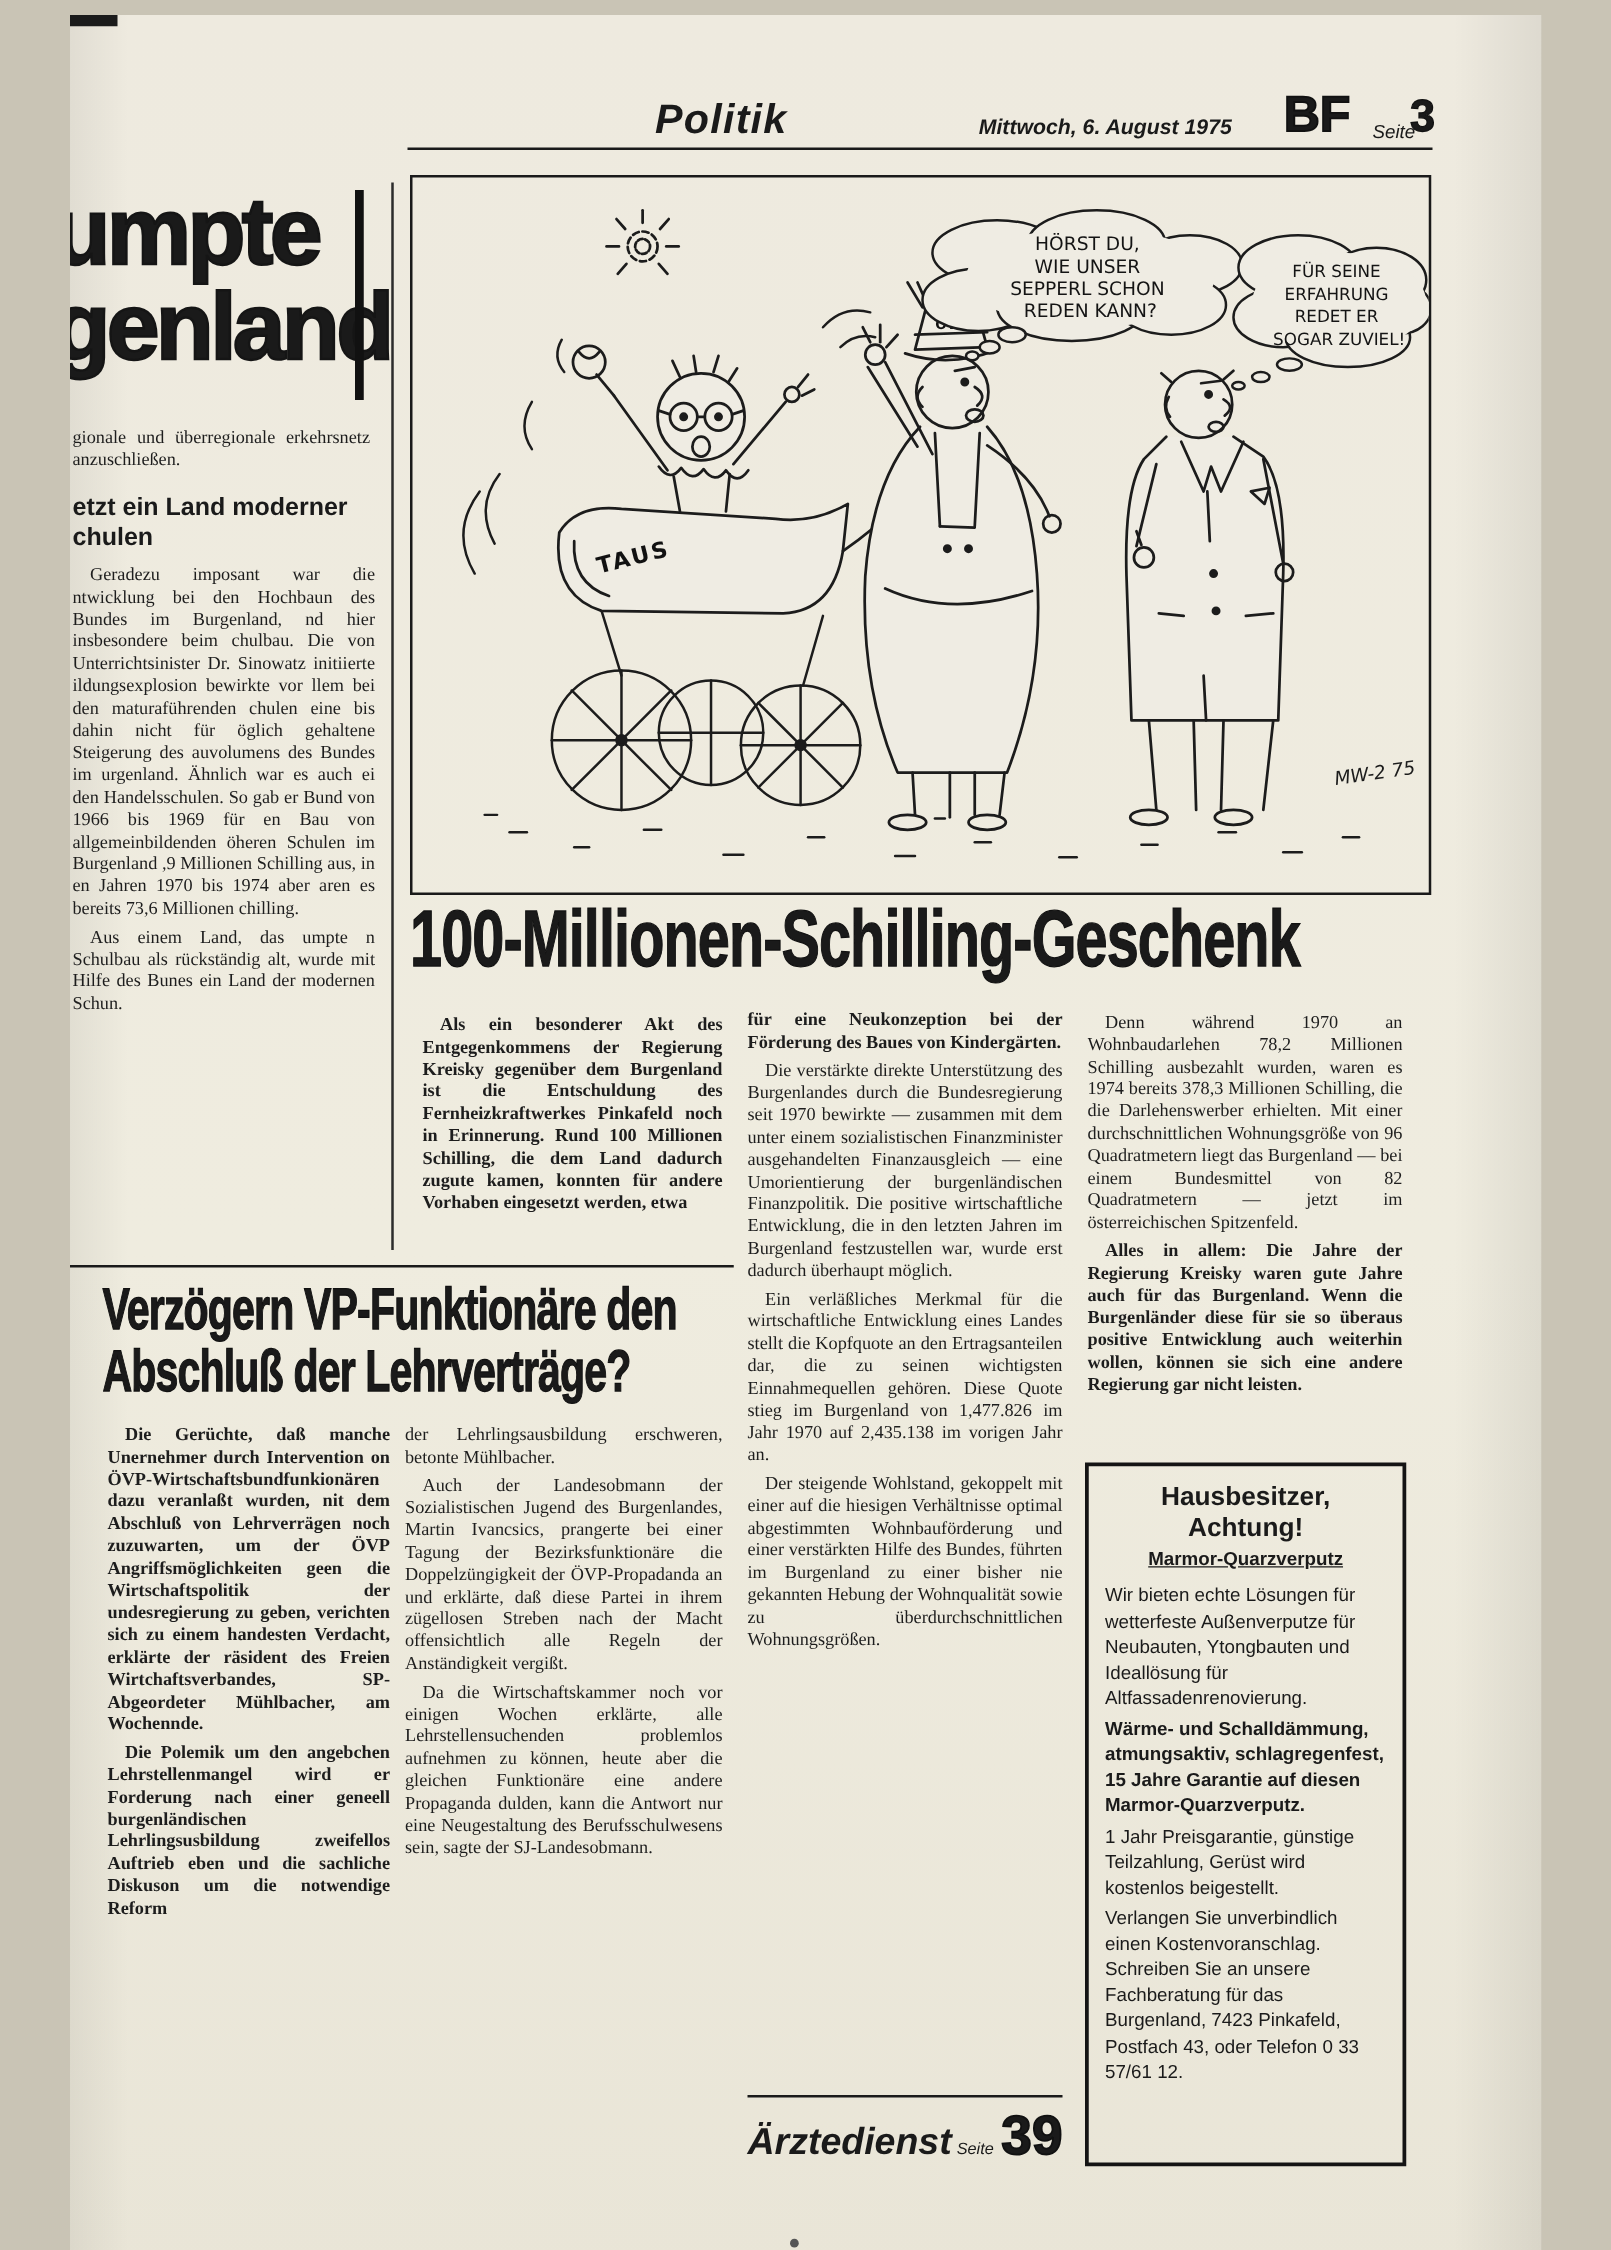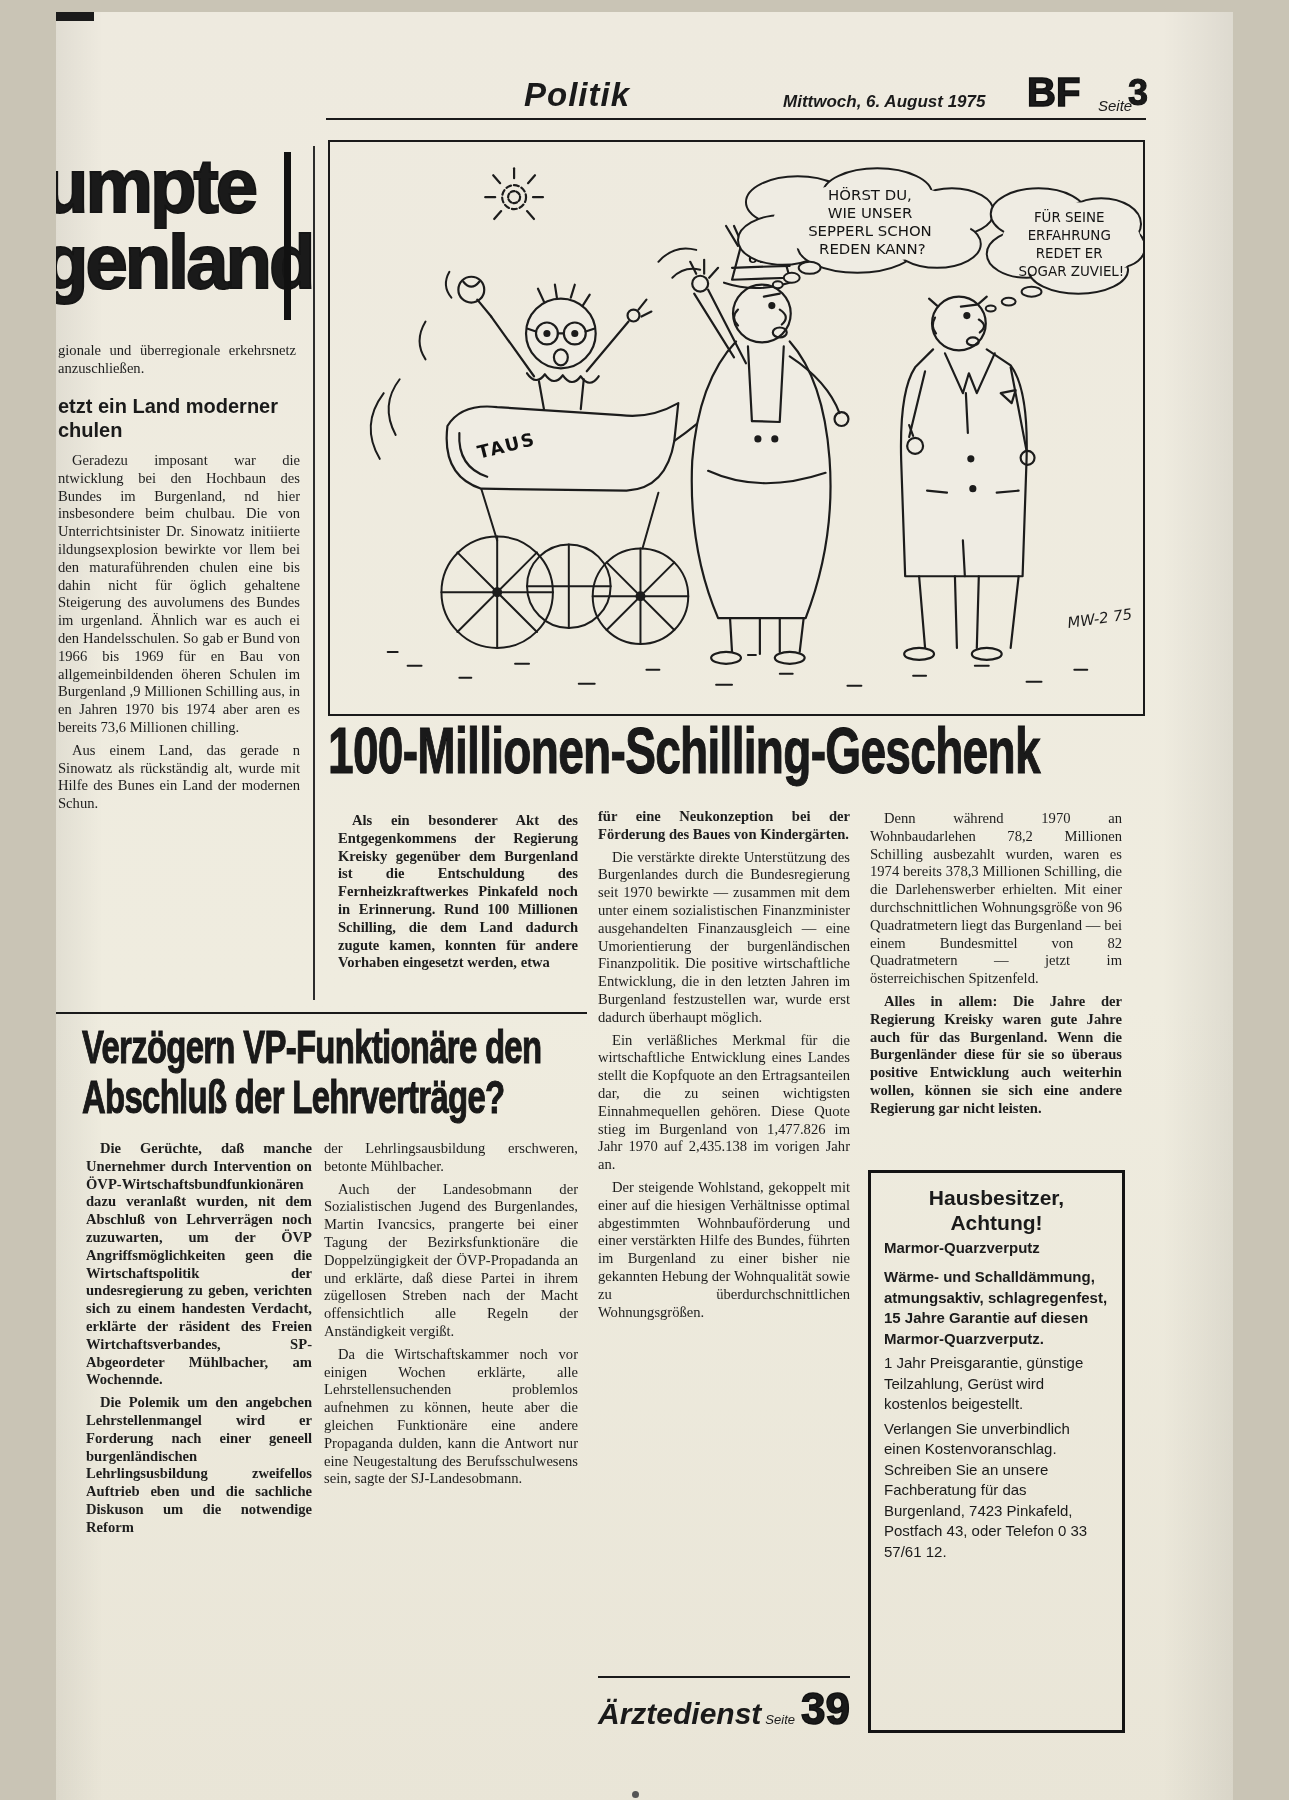--- a/index.html
+++ b/index.html
@@ -52,21 +52,21 @@
   
   .sa-rule { left:0; top:1000px; width:531px; height:2px; background:#1a1a1a; }
   .sa-headline { left:26px; top:1010px; white-space:nowrap; }
   .sa-headline .line { display:block; transform:scaleX(0.70); transform-origin:0 0; font:700 47px/50px "Liberation Sans", sans-serif; letter-spacing:-1px; -webkit-text-stroke:1px #111; }
   .sa-col1 { left:30px; top:1128px; width:226px; }
   .sa-col2 { left:268px; top:1128px; width:254px; }
 
   
   .ad-box { left:812px; top:1158px; width:257px; height:563px; border:3px solid #141414; padding:12px 13px; font-family:"Liberation Sans", sans-serif; }
   .ad-title { text-align:center; font:700 21px/25px "Liberation Sans", sans-serif; margin-bottom:4px; }
-  .ad-sub { font:700 15px/18px "Liberation Sans", sans-serif; margin-bottom:10px; }
+  .ad-sub { text-align:center; font:700 15px/18px "Liberation Sans", sans-serif; margin-bottom:10px;text-decoration:underline; }
   .ad-para { font-size:15px; line-height:20.5px; margin-bottom:4px; }
   .ad-para.b { font-weight:700; }
 
   
   .footer-rule { left:542px; top:1664px; width:252px; height:2px; background:#1a1a1a; }
   .footer { left:542px; top:1672px; width:252px; display:flex; align-items:baseline; }
   .footer .t { font:italic 700 30px "Liberation Sans", sans-serif; }
   .footer .s { font:italic 13px "Liberation Sans", sans-serif; margin-left:4px; }
   .footer .n { font:700 44px "Liberation Sans", sans-serif; margin-left:auto; -webkit-text-stroke:1.5px #111; }
 </style>
@@ -88,21 +88,21 @@
     <div>umpte</div>
     <div>genland</div>
   </div>
   <div class="abs lc-bar"></div>
   <div class="abs v-rule"></div>
   <p class="abs lc-intro para ni">gionale und überregionale erkehrsnetz anzuschließen.</p>
   <div class="abs lc-subhead">etzt ein Land moderner chulen</div>
   <div class="abs lc-paras">
 
   <p class="para">Geradezu imposant war die ntwicklung bei den Hochbaun des Bundes im Burgenland, nd hier insbesondere beim chulbau. Die von Unterrichtsinister Dr. Sinowatz initiierte ildungsexplosion bewirkte vor llem bei den maturaführenden chulen eine bis dahin nicht für öglich gehaltene Steigerung des auvolumens des Bundes im urgenland. Ähnlich war es auch ei den Handelsschulen. So gab er Bund von 1966 bis 1969 für en Bau von allgemeinbildenden öheren Schulen im Burgenland ,9 Millionen Schilling aus, in en Jahren 1970 bis 1974 aber aren es bereits 73,6 Millionen chilling.</p>
-      <p class="para">Aus einem Land, das gerade n Sinowatz als rückständig alt, wurde mit Hilfe des Bunes ein Land der modernen Schun.</p>
+      <p class="para">Aus einem Land, das umpte n Schulbau als rückständig alt, wurde mit Hilfe des Bunes ein Land der modernen Schun.</p>
     </div>
 
   <div class="abs cartoon-box">
     <svg viewBox="0 0 817 574">
       <g stroke="#1c1c1c" stroke-width="2.2" fill="none" stroke-linecap="round" stroke-linejoin="round" font-family="DejaVu Sans, sans-serif">
 
         <g>
           <circle cx="185" cy="55" r="12" stroke-dasharray="5 3"></circle>
           <circle cx="185" cy="55" r="6" stroke-dasharray="4 2"></circle>
           <path d="M 185,36 L 185,26"></path>
@@ -358,20 +358,21 @@
   <p class="para ni">der Lehrlingsausbildung erschweren, betonte Mühlbacher.</p>
       <p class="para">Auch der Landesobmann der Sozialistischen Jugend des Burgenlandes, Martin Ivancsics, prangerte bei einer Tagung der Bezirksfunktionäre die Doppelzüngigkeit der ÖVP-Propadanda an und erklärte, daß diese Partei in ihrem zügellosen Streben nach der Macht offensichtlich alle Regeln der Anständigkeit vergißt.</p>
       <p class="para">Da die Wirtschaftskammer noch vor einigen Wochen erklärte, alle Lehrstellensuchenden problemlos aufnehmen zu können, heute aber die gleichen Funktionäre eine andere Propaganda dulden, kann die Antwort nur eine Neugestaltung des Berufsschulwesens sein, sagte der SJ-Landesobmann.</p>
     </div>
 
   <div class="abs ad-box">
     <div class="ad-title">Hausbesitzer, Achtung!</div>
     <div class="ad-sub">Marmor-Quarzverputz</div>
     <div>
 
+    <p class="ad-para">Wir bieten echte Lösungen für wetterfeste Außenverputze für Neubauten, Ytongbauten und Ideallösung für Altfassadenrenovierung.</p>
         <p class="ad-para b">Wärme- und Schalldämmung, atmungsaktiv, schlagregenfest, 15 Jahre Garantie auf diesen Marmor-Quarzverputz.</p>
         <p class="ad-para">1 Jahr Preisgarantie, günstige Teilzahlung, Gerüst wird kostenlos beigestellt.</p>
         <p class="ad-para">Verlangen Sie unverbindlich einen Kostenvoranschlag. Schreiben Sie an unsere Fachberatung für das Burgenland, 7423 Pinkafeld, Postfach 43, oder Telefon 0 33 57/61 12.</p>
       </div>
   </div>
 
   <div class="abs footer-rule"></div>
   <div class="abs footer">
     <span class="t">Ärztedienst</span>
     <span class="s">Seite</span>

